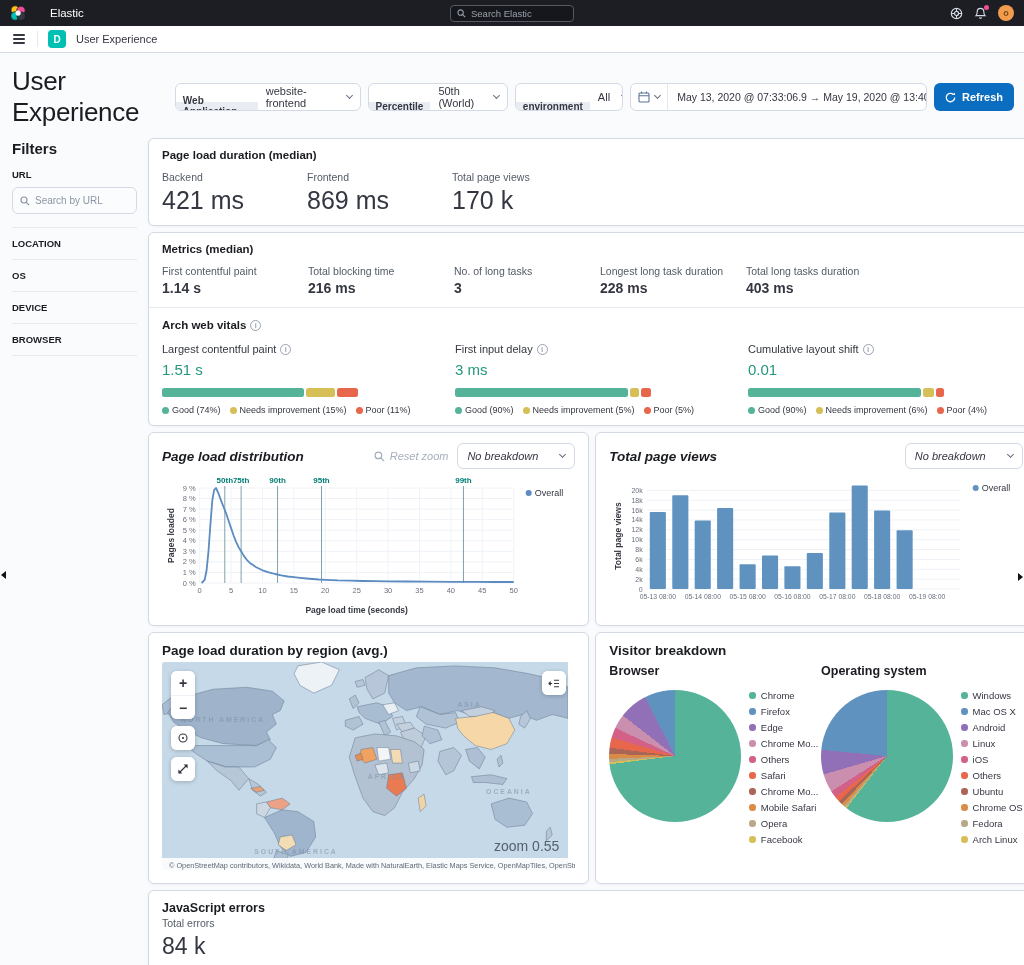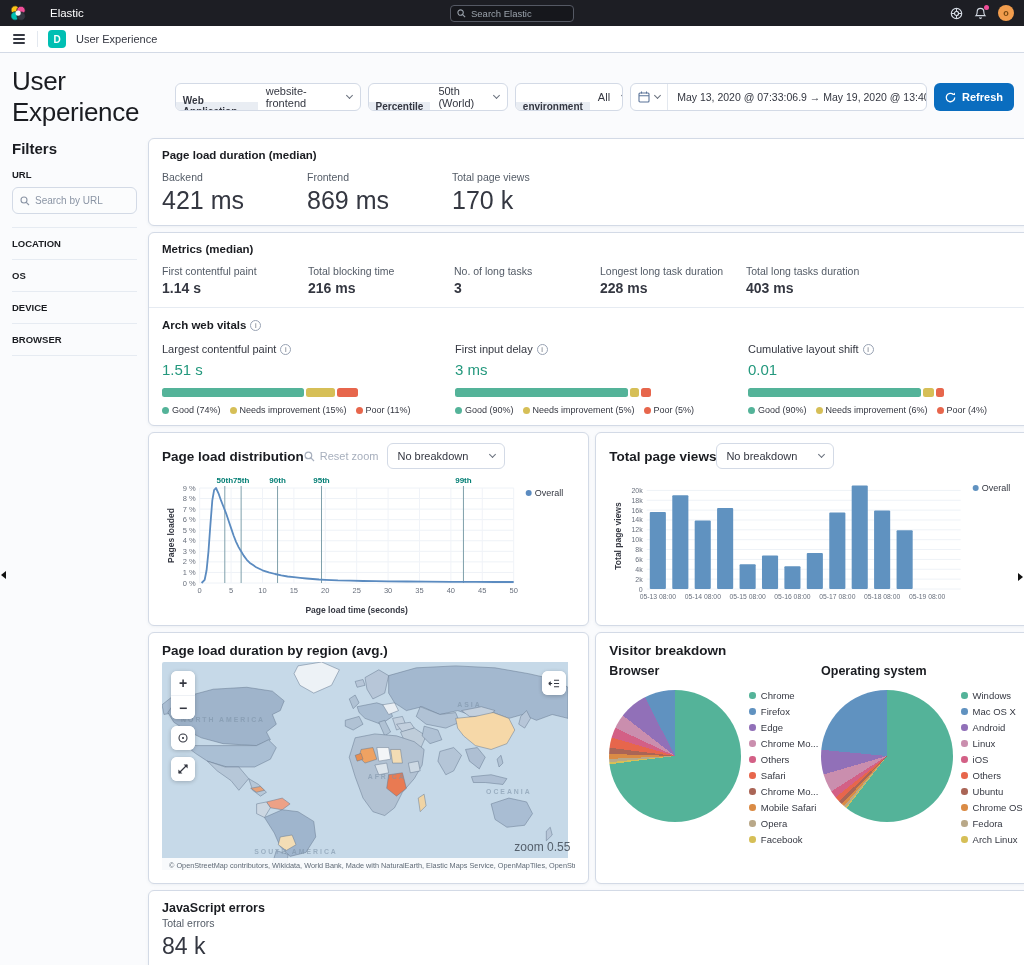--- a/index.html
+++ b/index.html
@@ -71,38 +71,38 @@
   .vital-label { font-size:11px; color:#343741; display:flex; gap:4px; align-items:center; white-space:nowrap; }
   .vital-value { font-size:15px; color:#23987d; margin:6px 0 10px; }
   .vital-bar { display:flex; height:9px; gap:2px; }
   .vital-bar div { border-radius:2.5px; }
   .vital-legend { display:flex; gap:9px; margin-top:8px; font-size:9px; color:#343741; align-items:center; white-space:nowrap; }
   .ldot { width:7px; height:7px; border-radius:50%; flex:none; margin-right:3px; }
   .vital-legend span.item { display:flex; align-items:center; }
   
   .panel-row { display:flex; gap:6px; }
   .panel-row .panel { flex:1; min-width:0; }
-  .chart-head { display:flex; align-items:center; margin-bottom:4px; }
+  .chart-head { display:flex; justify-content:space-between; align-items:center; margin-bottom:4px;font-style:italic; }
   .chart-title { font-size:13.5px; font-weight:700; margin:0; color:#1a1c21; }
   .chart-controls { display:flex; gap:9px; align-items:center; }
   .reset-zoom { display:flex; gap:5px; align-items:center; color:#a7afbd; font-size:11px; cursor:default; }
   .breakdown-select { height:26px; border:1px solid #d3dae6; border-radius:6px; display:flex; align-items:center; gap:22px;
     padding:0 9px; font-size:11px; color:#343741; background:#fff; cursor:pointer; }
   svg.chart { display:block; width:100%; }
   
   .map-wrap { position:relative; margin-top:4px; border-radius:2px; overflow:hidden; }
   .map-controls { position:absolute; left:9px; top:9px; display:flex; flex-direction:column; gap:7px; }
   .map-btn-group { background:#fff; border-radius:6px; box-shadow:0 1px 4px rgba(0,0,0,.22); display:flex; flex-direction:column; overflow:hidden; }
   .map-btn { width:24px; height:24px; display:flex; align-items:center; justify-content:center; font-size:14px; font-weight:700;
     color:#343741; cursor:pointer; background:#fff; border:none; }
   .map-btn + .map-btn { border-top:1px solid #eef1f5; }
   .legend-btn { position:absolute; right:9px; top:9px; }
   .map-attrib { position:absolute; left:0; right:0; bottom:0; background:rgba(255,255,255,.87); font-size:7.3px; color:#5f6a76;
     padding:3px 7px; white-space:nowrap; overflow:hidden; }
-  .map-zoom-label { position:absolute; right:5px; bottom:19px; font-size:12px; color:#55606c; }
+  .map-zoom-label { position:absolute; right:16px; bottom:19px; font-size:14px; color:#55606c; }
   
   .visitor-flex { display:flex; gap:10px; margin-top:6px; }
   .pie-block { flex:1; min-width:0; }
   .pie-block h4 { font-size:12.5px; font-weight:700; margin:0 0 2px; color:#1a1c21; }
   .pie-row { display:flex; gap:8px; align-items:flex-start; }
   .pie { width:132px; height:132px; border-radius:50%; flex:none; margin-top:10px; }
   .pie-legend { list-style:none; margin:10px 0 0; padding:0; font-size:9.5px; color:#343741; }
   .pie-legend li { display:flex; align-items:center; gap:5px; margin-bottom:5px; cursor:pointer; white-space:nowrap; }
   .pie-legend .ldot { margin-right:0; width:6.5px; height:6.5px; }
   

